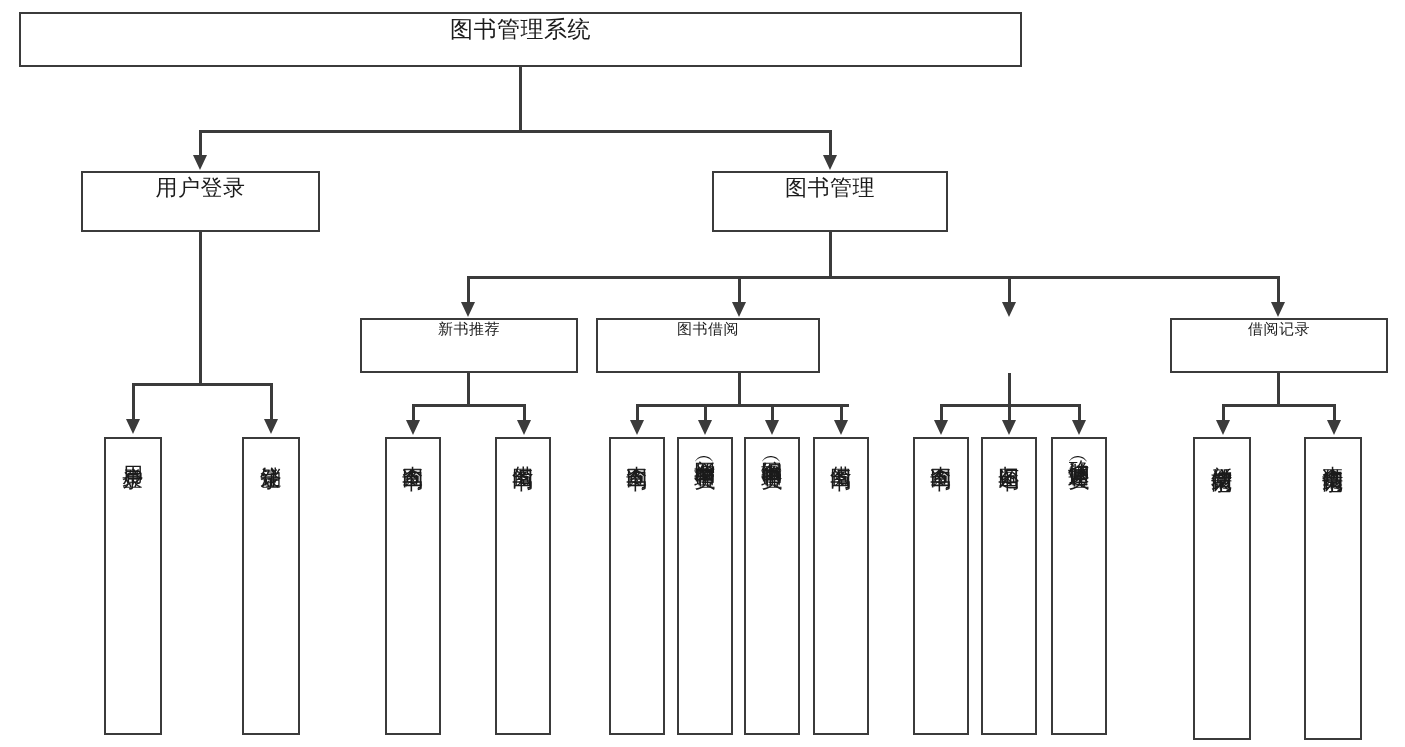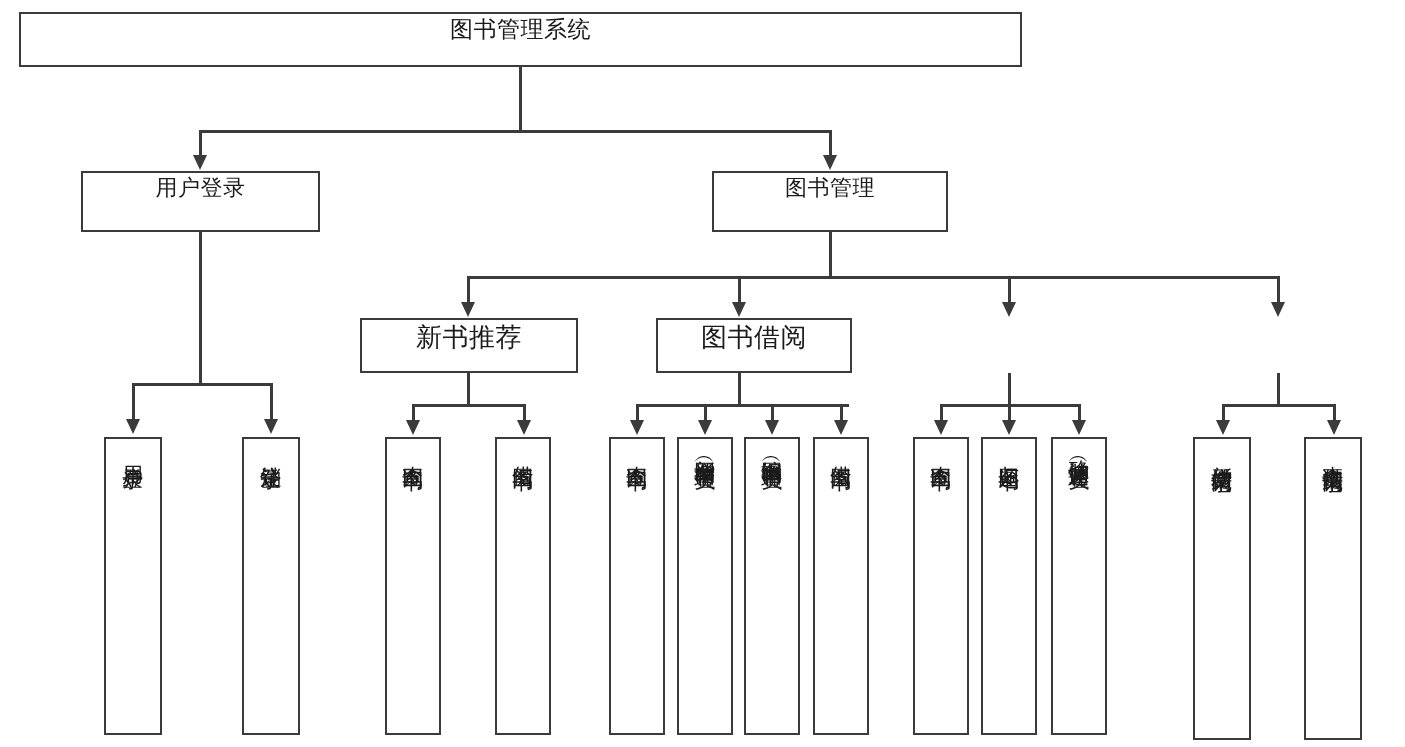--- a/index.html
+++ b/index.html
@@ -26,21 +26,21 @@
     align-items: flex-start;
     justify-content: center;
     color: #1b1b1b;
   }
   .node .label {
     white-space: nowrap;
     letter-spacing: 0.5px;
   }
   .node.root .label { font-size: 23px; }
   .node.lvl2 .label { font-size: 22px; }
-  .node.lvl3 .label { font-size: 26px; }
+  .node.lvl3 .label { font-size: 15px; }
 
   .node.leaf {
     align-items: flex-start;
     justify-content: center;
     padding-top: 10px;
   }
   .node.leaf .label {
     writing-mode: vertical-rl;
     text-orientation: upright;
     font-size: 21px;
@@ -124,22 +124,25 @@
 
   <div class="seg vseg" style="left:1008px; top:276px; height:28px;"></div>
   <div class="arrow" style="left:1002px; top:302px;"></div>
 
   <div class="seg vseg" style="left:1277px; top:276px; height:28px;"></div>
   <div class="arrow" style="left:1271px; top:302px;"></div>
 
   <div class="node lvl3" style="left:360px; top:318px; width:218px; height:55px;">
     <span class="label">新书推荐</span>
   </div>
-  <div class="node lvl3" style="left:656px; top:318px; width:196px; height:55px;">
+  <div class="node lvl3" style="left:596px; top:318px; width:224px; height:55px;">
     <span class="label">图书借阅</span>
+  </div>
+  <div class="node lvl3" style="left:1170px; top:318px; width:218px; height:55px;">
+    <span class="label">借阅记录</span>
   </div>
 
   <div class="seg vseg" style="left:467px; top:373px; height:33px;"></div>
   <div class="seg hseg" style="left:413px; top:404px; width:112px;"></div>
   <div class="seg vseg" style="left:412px; top:404px; height:19px;"></div>
   <div class="arrow" style="left:406px; top:420px;"></div>
   <div class="seg vseg" style="left:523px; top:404px; height:19px;"></div>
   <div class="arrow" style="left:517px; top:420px;"></div>
 
   <div class="seg vseg" style="left:738px; top:373px; height:33px;"></div>

